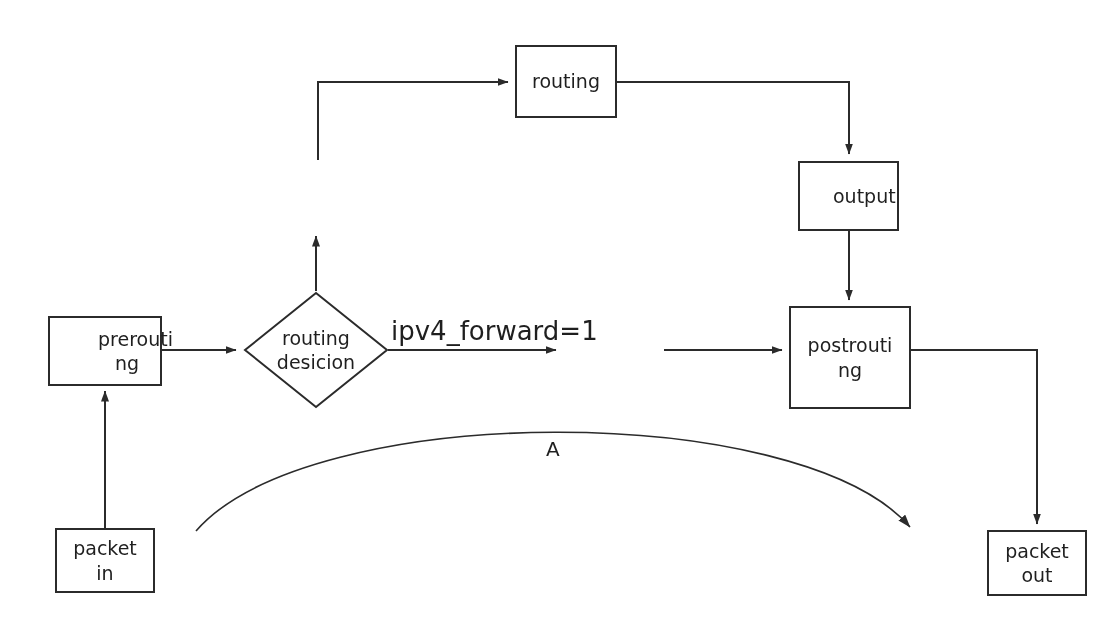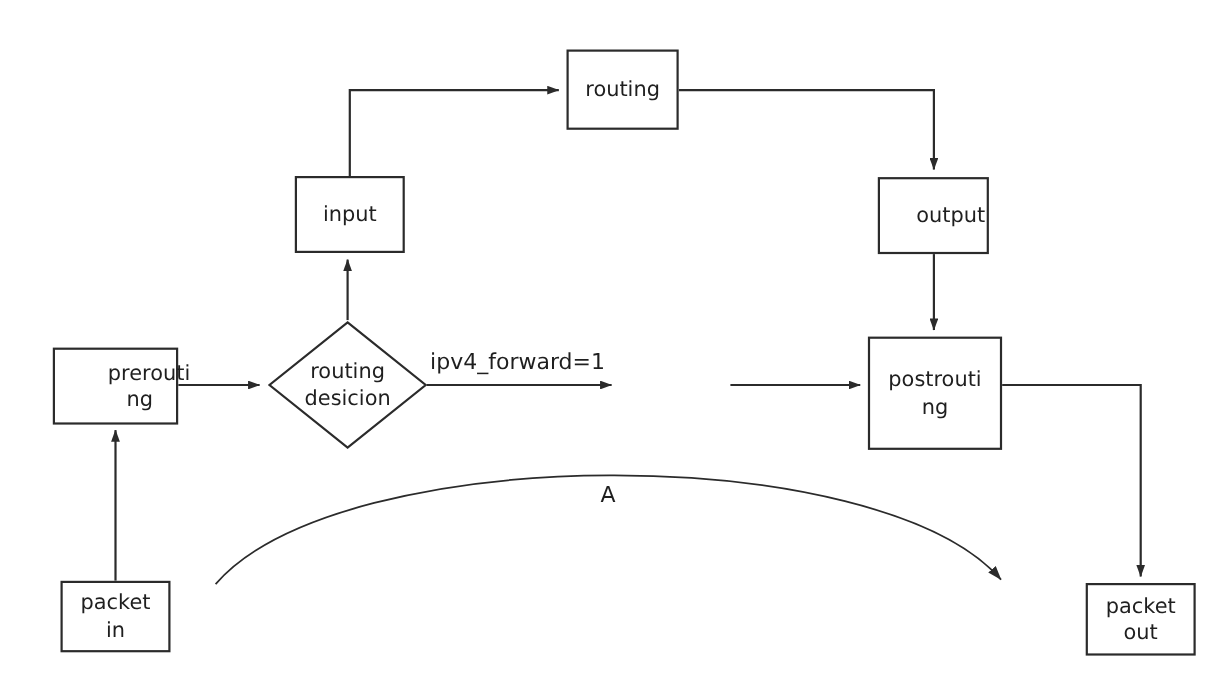--- a/index.html
+++ b/index.html
@@ -65,21 +65,21 @@
     justify-content: center;
     font-size: 19px;
     line-height: 1.28;
     color: #1f1f1f;
     text-align: center;
     white-space: pre-line;
     pointer-events: none;
   }
   .edge-label {
     position: absolute;
-    font-size: 20px;
+    font-size: 26px;
     color: #1f1f1f;
     white-space: nowrap;
     z-index: 3;
     background: transparent;
   }
   .curve-label {
     position: absolute;
     font-size: 20px;
     color: #1f1f1f;
     z-index: 3;
@@ -136,23 +136,20 @@
     <div class="diamond-text">routing
 desicion</div>
   </div>
 
 
   <div class="node" style="left:789px; top:306px; width:122px; height:103px;">
     <span class="node-label">postrouti
 ng</span>
   </div>
 
-  <div class="node" style="left:268px; top:160px; width:100px; height:70px;">
-    <span class="node-label">input</span>
-  </div>
 
   <div class="node" style="left:515px; top:45px; width:102px; height:73px;">
     <span class="node-label">routing</span>
   </div>
 
   <div class="node" style="left:798px; top:161px; width:101px; height:70px;padding-left:33px;">
     <span class="node-label">output</span>
   </div>
 
   <div class="node" style="left:55px; top:528px; width:100px; height:65px;">

